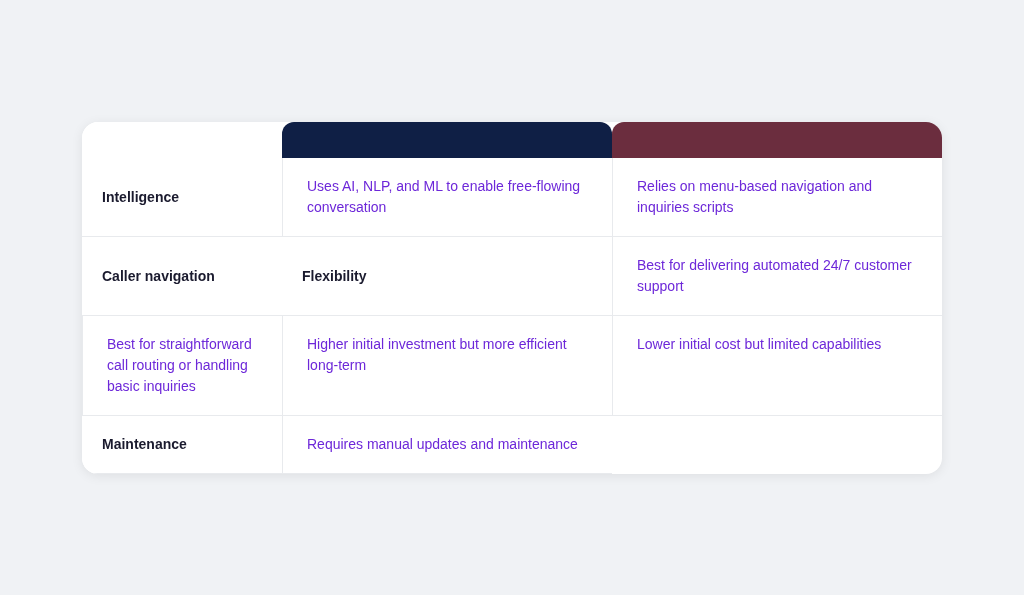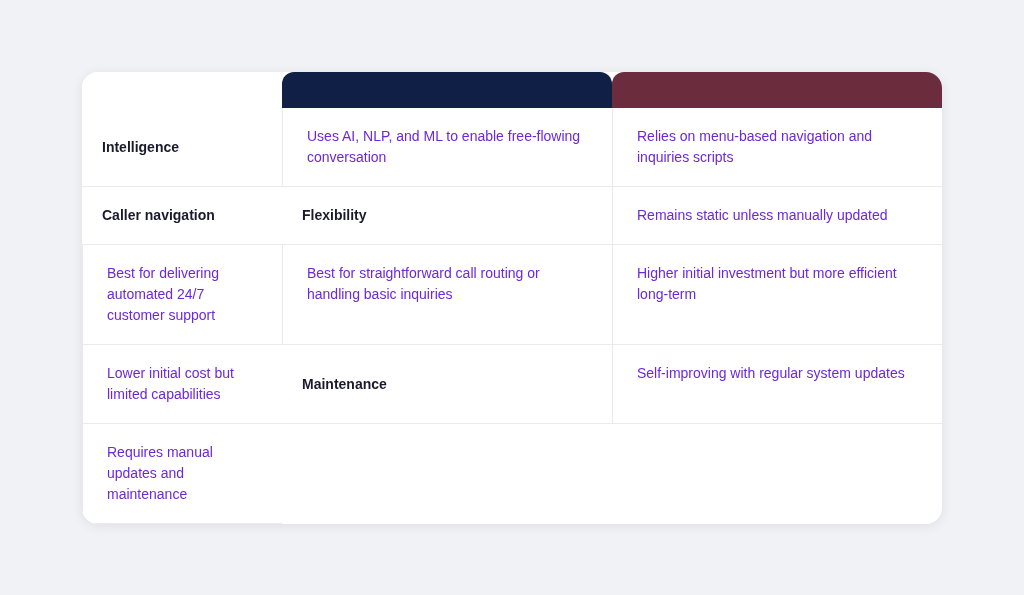--- a/index.html
+++ b/index.html
@@ -83,22 +83,20 @@
     </div>
     <div class="header-col ivr">
       <span></span>
     </div>
 
   <div class="row-label">Intelligence</div>
       <div class="row-cell">Uses AI, NLP, and ML to enable free-flowing conversation</div>
       <div class="row-cell">Relies on menu-based navigation and inquiries scripts</div>
       <div class="row-label row-even">Caller navigation</div>
       <div class="row-label">Flexibility</div>
-      <div class="row-cell row-even">Remains static unless manually updated</div>
       <div class="row-cell">Best for delivering automated 24/7 customer support</div>
       <div class="row-cell">Best for straightforward call routing or handling basic inquiries</div>
       <div class="row-cell row-even">Higher initial investment but more efficient long-term</div>
       <div class="row-cell row-even">Lower initial cost but limited capabilities</div>
       <div class="row-label last-row">Maintenance</div>
-      <div class="row-cell last-row">Self-improving with regular system updates</div>
       <div class="row-cell last-row">Requires manual updates and maintenance</div>
     </div>
 </div>
 
 </body></html>

